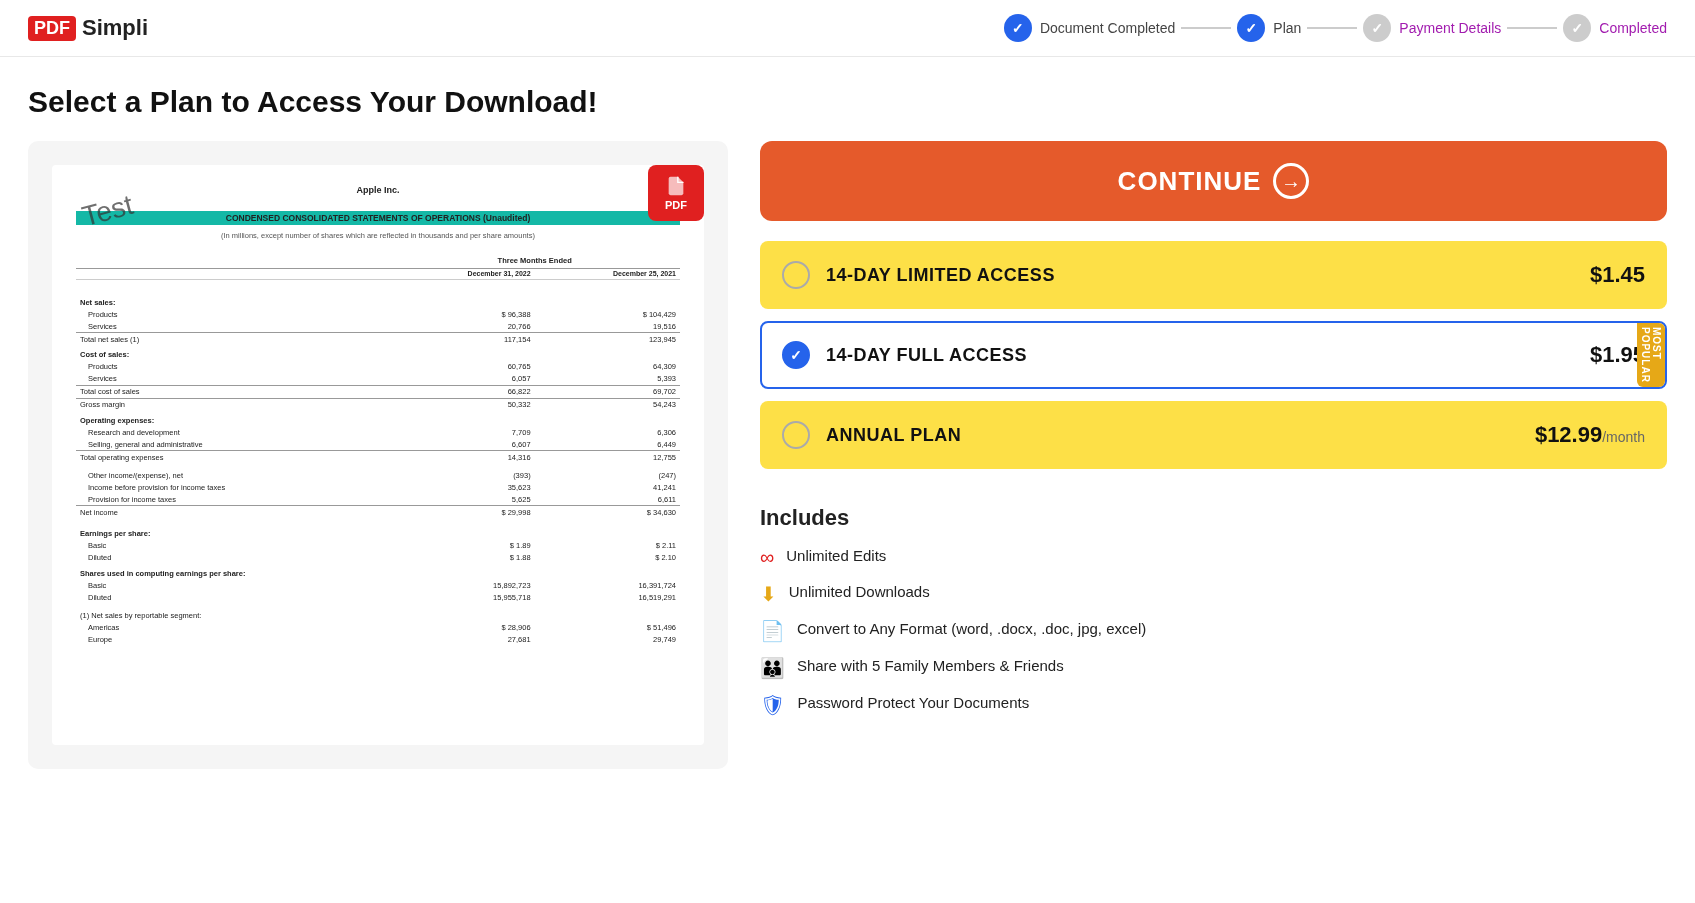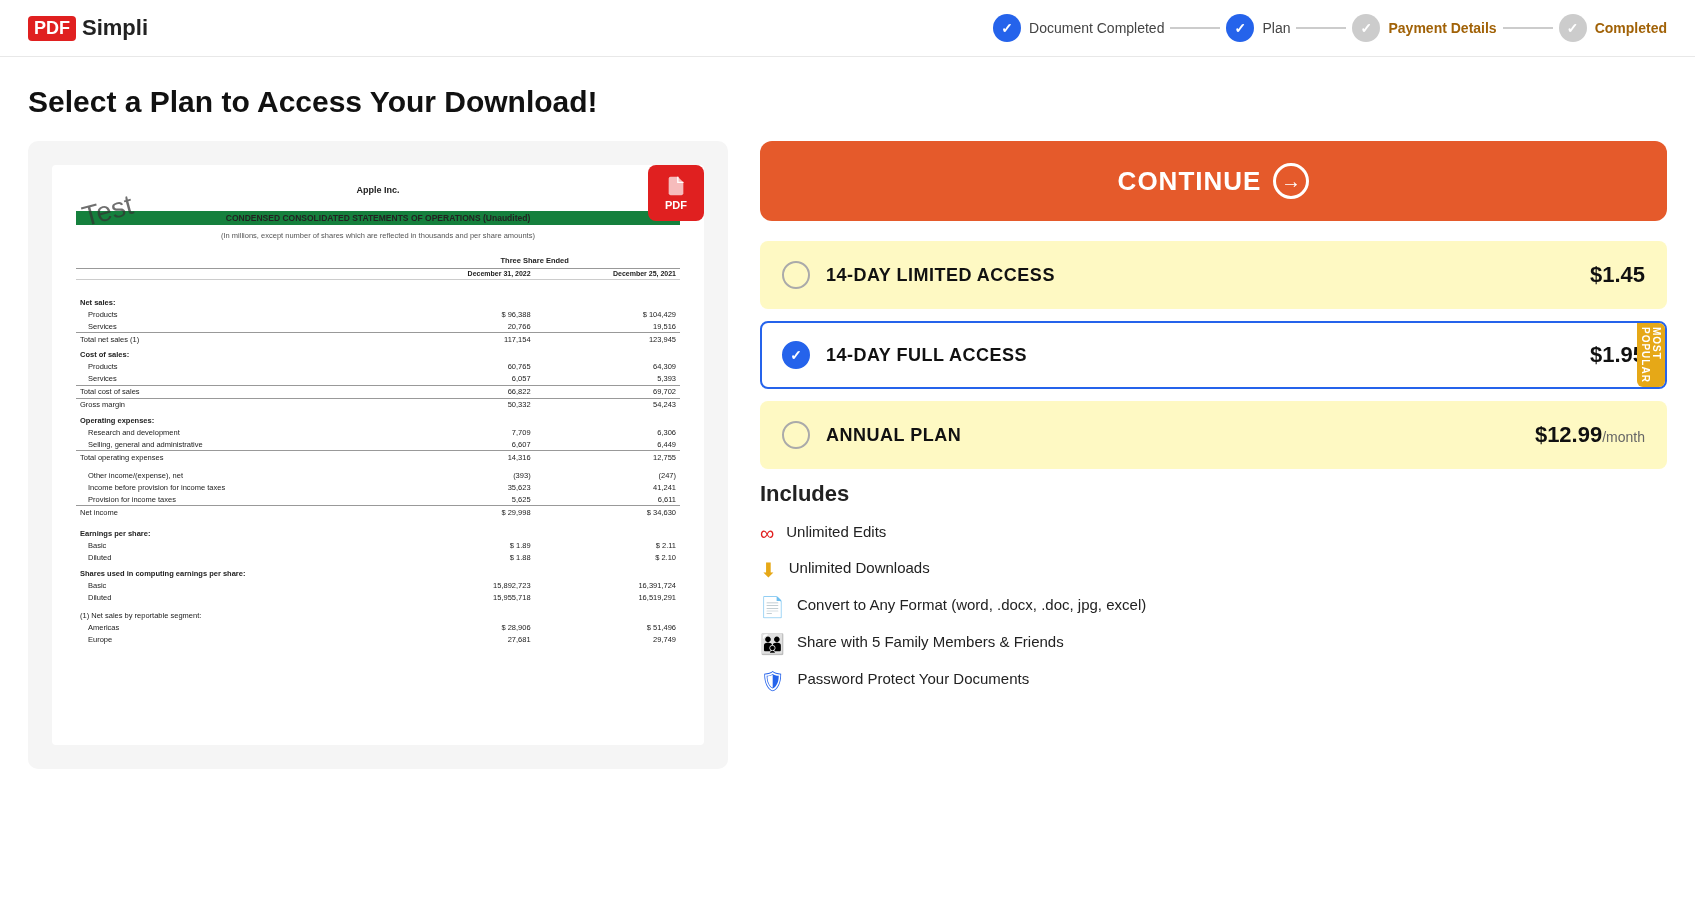--- a/index.html
+++ b/index.html
@@ -53,21 +53,21 @@
       display: flex;
       align-items: center;
       justify-content: center;
       font-size: 14px;
       font-weight: 700;
     }
     .step-circle.active { background: #2563eb; color: #fff; }
     .step-circle.done { background: #2563eb; color: #fff; }
     .step-circle.inactive { background: #ccc; color: #fff; }
     .step-label { font-size: 14px; font-weight: 500; color: #444; }
-    .step-label.inactive { color: #a16207; font-weight: bold; }
+    .step-label.inactive { color: #a21caf; }
 
     
     .main {
       padding: 28px 28px 0 28px;
     }
     .page-title {
       font-size: 30px;
       font-weight: 900;
       margin-bottom: 22px;
       color: #111;
@@ -125,21 +125,21 @@
       transform: rotate(-15deg);
       opacity: 0.7;
     }
     .doc-title-center {
       text-align: center;
       font-weight: 700;
       font-size: 9px;
       margin-bottom: 12px;
     }
     .doc-highlight-title {
-      background: #15803d;
+      background: #14b8a6;
       text-align: center;
       font-weight: 700;
       font-size: 8.5px;
       padding: 2px 6px;
       margin: 4px auto;
       display: inline-block;
       width: 100%;
     }
     .doc-sub-title {
       text-align: center;
@@ -206,21 +206,21 @@
       align-items: center;
       justify-content: center;
       font-size: 20px;
       font-weight: 900;
     }
 
     
     .plan-card {
       display: flex;
       align-items: center;
-      background: #fef9c3;
+      background: #fde047;
       border-radius: 8px;
       padding: 18px 20px;
       margin-bottom: 12px;
       cursor: pointer;
       border: 2px solid transparent;
       position: relative;
       overflow: hidden;
     }
     .plan-card.selected {
       border: 2.5px solid #2563eb;
@@ -279,21 +279,21 @@
       transform: rotate(0deg);
       height: 100%;
       display: flex;
       align-items: center;
       justify-content: center;
       width: 28px;
       letter-spacing: 1px;
     }
 
     
-    .includes-section { margin-top: 12px; }
+    .includes-section { margin-top: 36px; }
     .includes-title {
       font-size: 22px;
       font-weight: 800;
       margin-bottom: 14px;
     }
     .includes-item {
       display: flex;
       align-items: flex-start;
       gap: 12px;
       margin-bottom: 12px;
@@ -372,21 +372,21 @@
         <div class="doc-title-center">Apple Inc.</div>
         <div style="text-align:center; margin: 4px 0 2px 0;">
           <span class="doc-highlight-title">CONDENSED CONSOLIDATED STATEMENTS OF OPERATIONS (Unaudited)</span>
         </div>
         <div class="doc-sub-title">(In millions, except number of shares which are reflected in thousands and per share amounts)</div>
 
         <table class="doc-table">
           <thead>
             <tr class="three-months-header">
               <th></th>
-              <th colspan="2">Three Share Ended</th>
+              <th colspan="2">Three Months Ended</th>
             </tr>
             <tr class="col-header">
               <th></th>
               <th>December 31, 2022</th>
               <th>December 25, 2021</th>
             </tr>
           </thead>
           <tbody id="doc-table-body">
           <tr>
                 <td colspan="3" style="font-weight:700; padding-top:18px">Net sales:</td>

